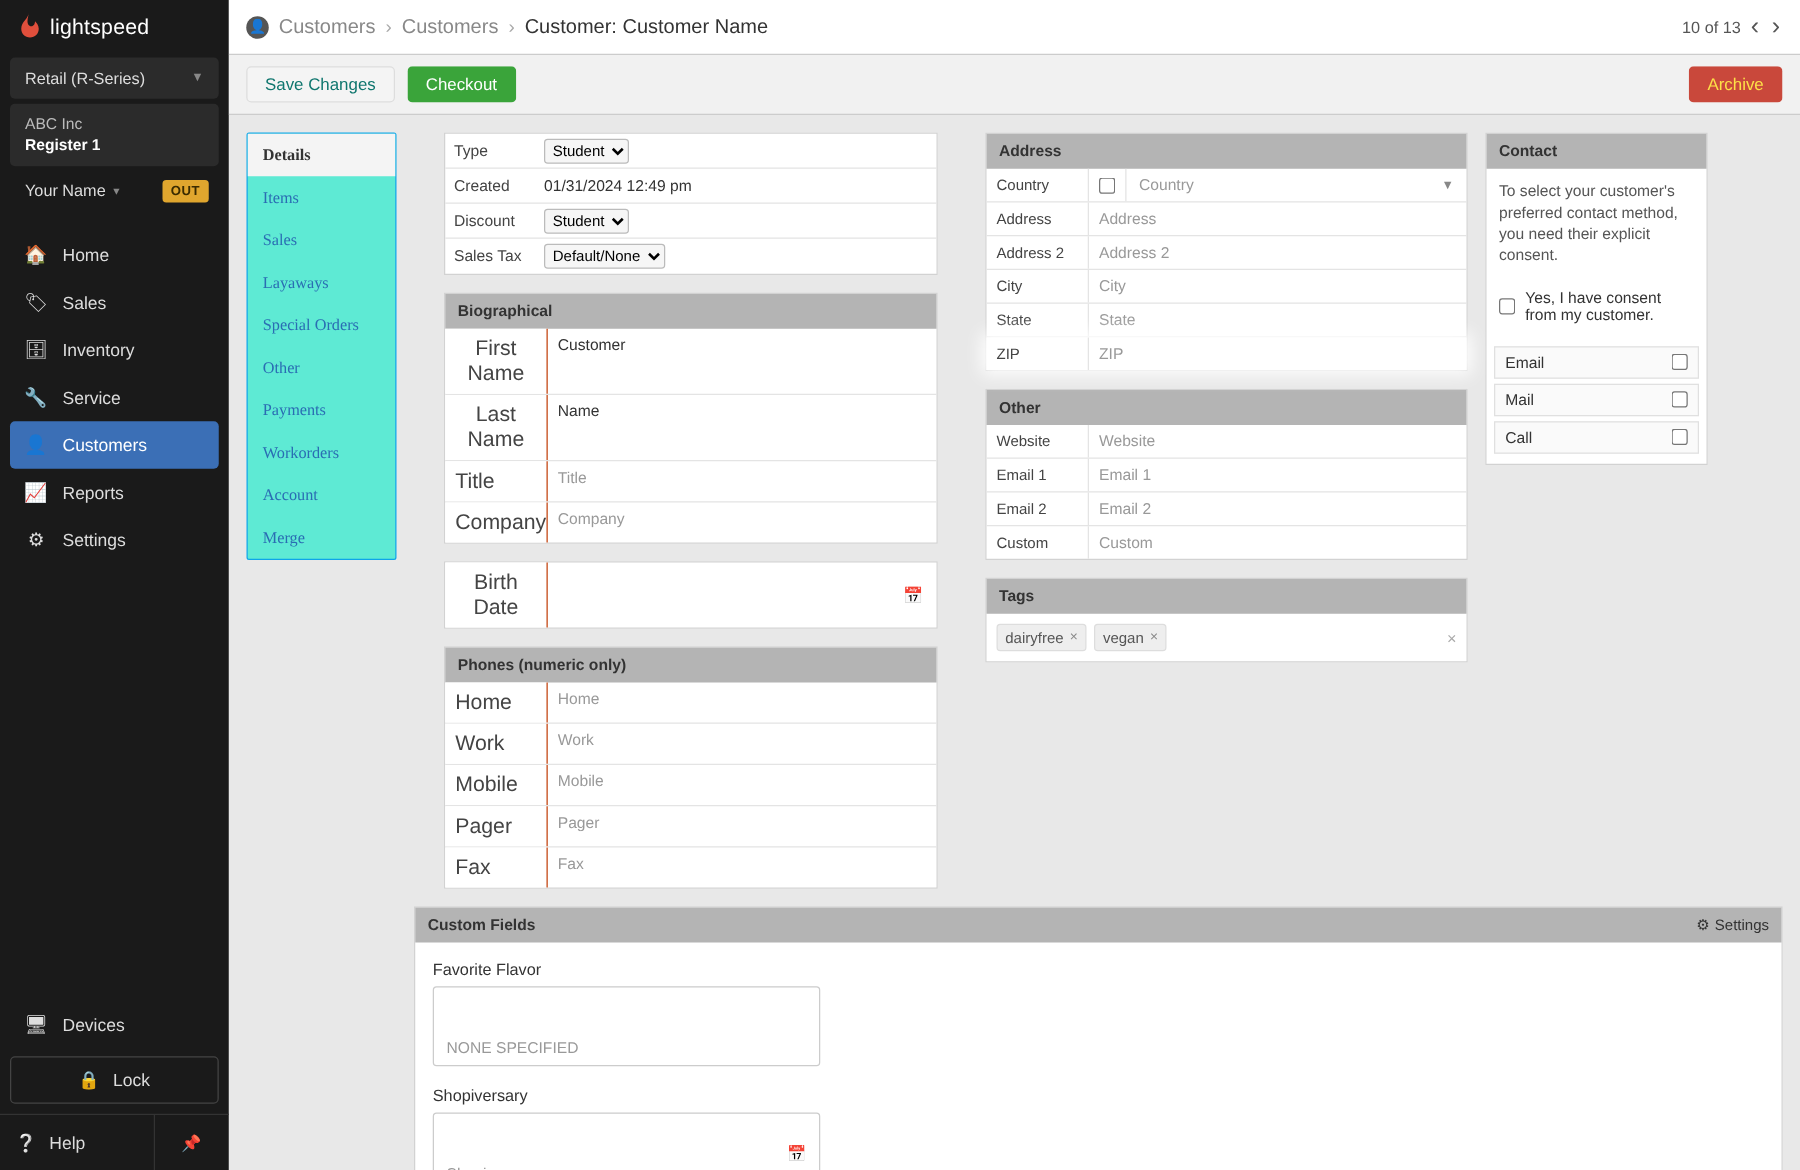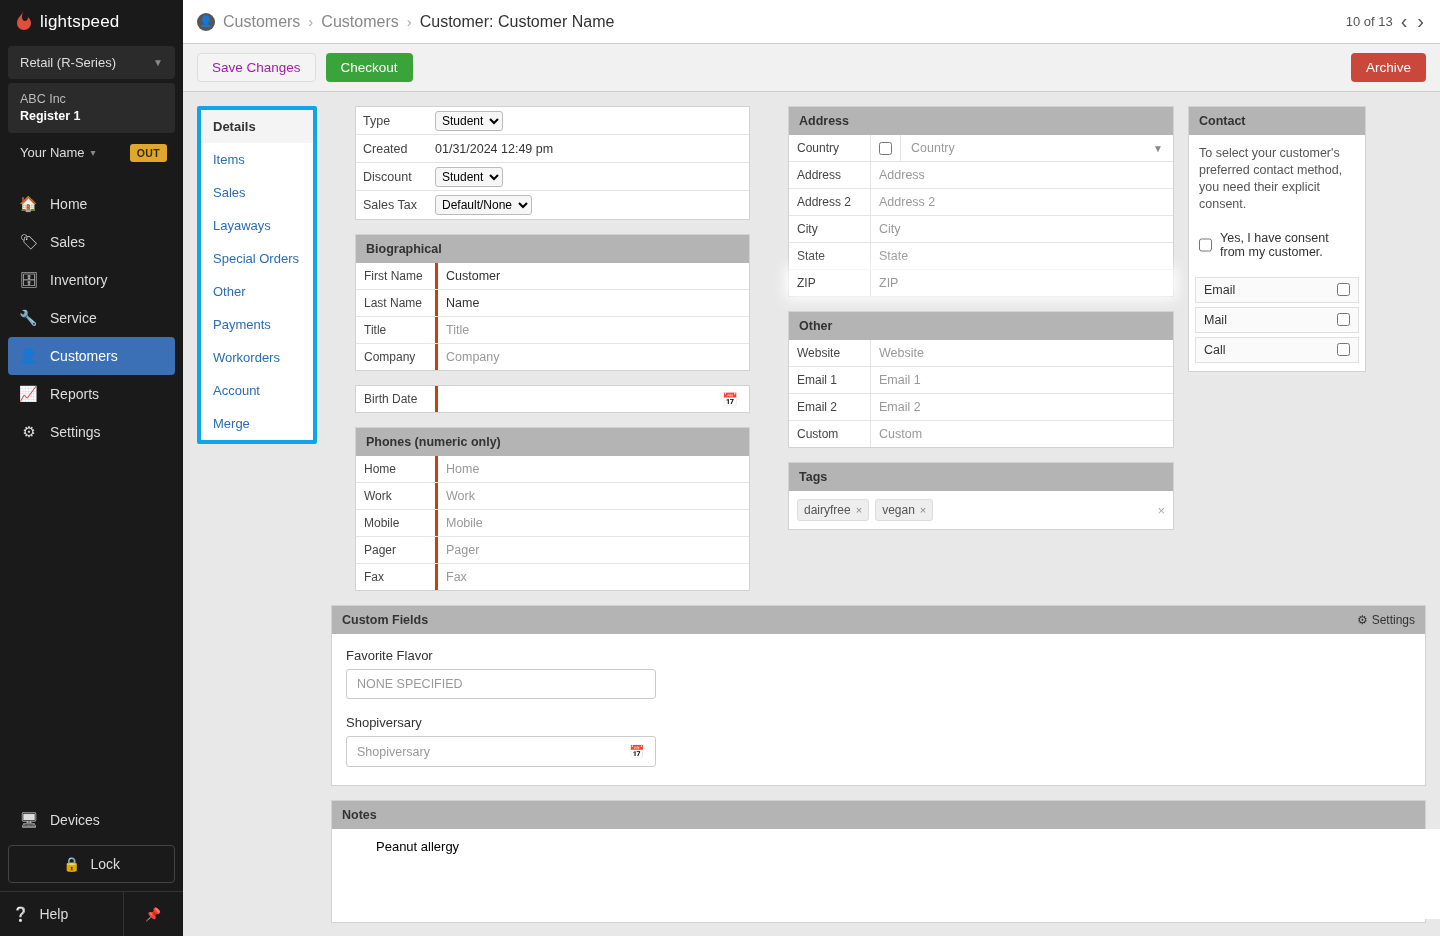--- a/index.html
+++ b/index.html
@@ -143,35 +143,36 @@
     .pager-arrow { font-size: 20px; color: #555; cursor: pointer; padding: 0 2px; }
     .actionbar {
       background: #f1f1f1;
       border-bottom: 1px solid #ccc;
       padding: 9px 14px;
       display: flex;
       align-items: center;
       gap: 10px;
     }
     .btn { padding: 6px 14px; border-radius: 4px; font-size: 13.5px; border: 1px solid transparent; cursor: pointer; }
-    .btn-save { background: #f4f4f4; color: #a21caf; border: 1px solid #ddd; cursor: default; }
+    .btn-save { background: #f4f4f4; color: #0f766e; border: 1px solid #ddd; cursor: default; }
     .btn-checkout { background: #3aa43a; color: #fff; }
-    .btn-archive { background: #c9483b; color: #ffffff; }
+    .btn-archive { background: #c9483b; color: #fde047; }
     .content {
       flex: 1;
       overflow: auto;
       padding: 14px;
       display: flex;
       gap: 14px;
       align-items: flex-start;
     }
     .card {
-      background: #ffffff;
-      border: 4px solid #0ea5e9;
+      background: #5eead4;
+      border: 1px solid #0ea5e9;
       border-radius: 2px;
+      font-family: Liberation Serif, serif;
     }
     
     .tabs-card {
       width: 120px;
       flex-shrink: 0;
       padding: 0;
     }
     .tab-item {
       padding: 9px 12px;
       font-size: 13px;
@@ -213,24 +214,24 @@
     }
     .sect-head .gear-link { font-weight: 400; font-size: 12px; cursor: pointer; color: #333; display: flex; align-items: center; gap: 4px; }
     .field-row {
       display: flex;
       border-bottom: 1px solid #e4e4e4;
     }
     .field-row:last-child { border-bottom: none; }
     .field-label {
       width: 82px;
       padding: 6px 8px;
-      font-size: 12px;
+      font-size: 17px;
       color: #444;
       background: #fff;
-      border-right: 3px solid #c2410c;
+      border-right: 1px solid #c2410c;
       flex-shrink: 0;
       display: flex;
       align-items: center;
       text-align: center;
     }
     .field-label.narrow { width: 82px; }
     .field-input-wrap { flex: 1; }
     .field-input {
       width: 100%;
       border: none;
@@ -322,21 +323,21 @@
     .cf-input {
       width: 310px;
       border: 1px solid #ccc;
       border-radius: 3px;
       padding: 7px 10px;
       font-size: 12.5px;
       display: flex;
       align-items: center;
       justify-content: space-between;
     }
-    .cf-input input { border: none; outline: none; flex: 1; font-size: 12.5px; color: #4d7c0f; }
+    .cf-input input { border: none; outline: none; flex: 1; font-size: 12.5px; color: #4d7c0f; margin-top: 34px; }
     .cf-input input::placeholder { color: #999; }
     .notes-ta {
       width: 100%;
       border: none;
       padding: 10px 12px;
       font-size: 13px;
       resize: none;
       outline: none;
       height: 90px;
       font-family: inherit;

